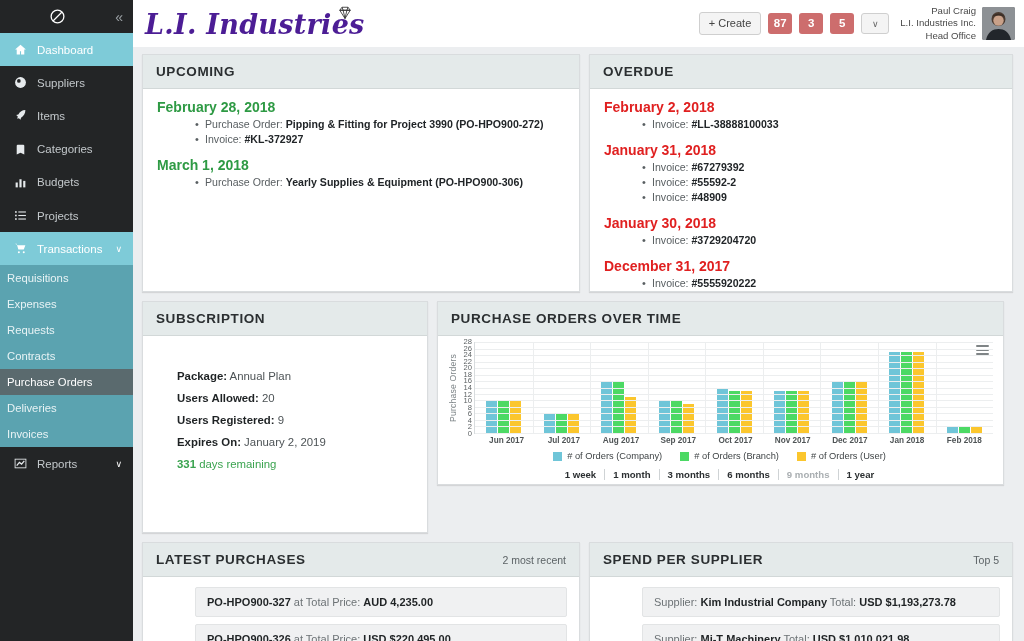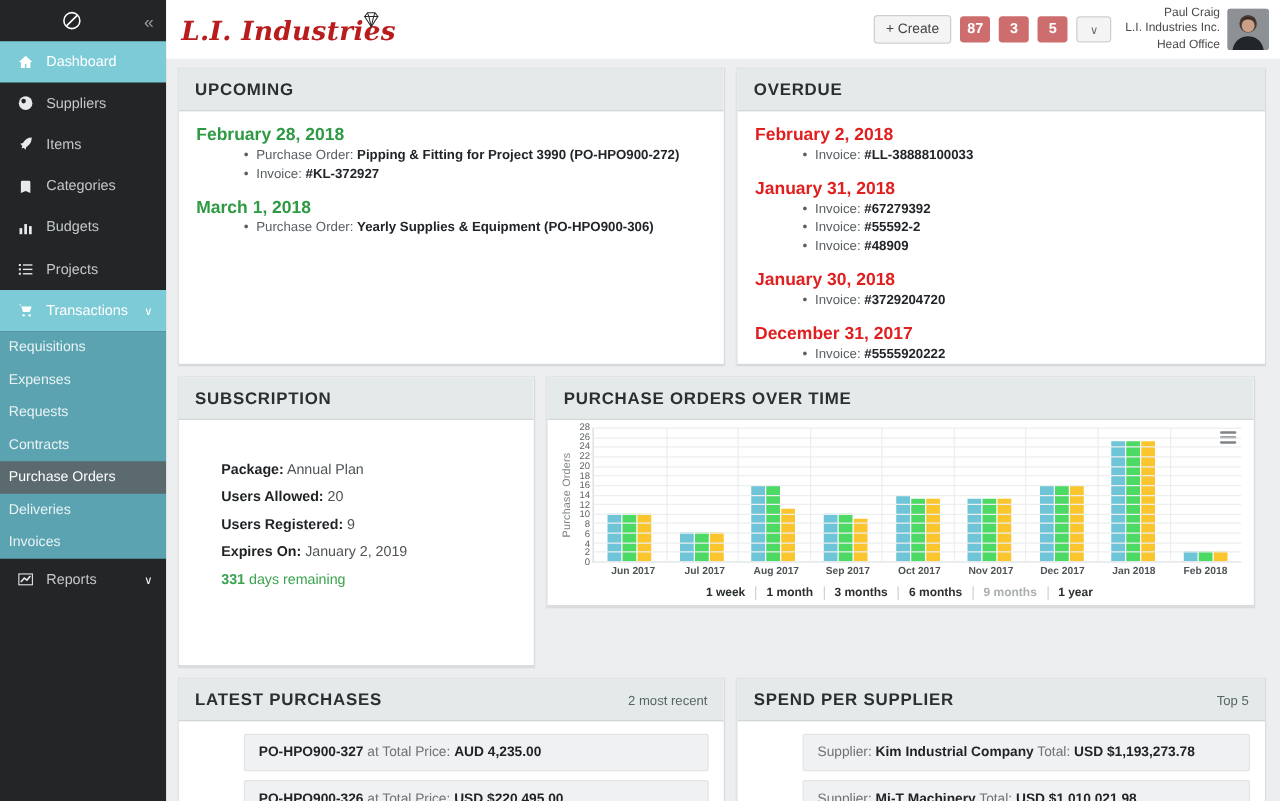--- a/index.html
+++ b/index.html
@@ -52,21 +52,21 @@
 
   .topbar {
     height: 47px; background: #ffffff;
     display: flex; align-items: center; justify-content: space-between;
     padding: 0 9px 0 12px;
   }
   .logo-wrap { display: flex; align-items: flex-start; padding-top: 2px; position: relative; }
   .logo-text {
     font-family: "DejaVu Serif", serif;
     font-style: italic; font-weight: bold;
-    font-size: 21px; color: #b91c1c; letter-spacing: 0.3px;
+    font-size: 27px; color: #4c1d95; letter-spacing: 0.3px;
   }
   .logo-diamond { position: absolute; right: 10px; top: -2px; }
 
   .topright { display: flex; align-items: center; gap: 7px; }
   .btn-create {
     background: #f4f4f4; border: 1px solid #cfcfcf; border-radius: 3px;
     font-size: 11px; color: #444; padding: 5px 9px; cursor: pointer;
     line-height: 1;
   }
   .badge {
@@ -89,21 +89,21 @@
   
   .row { display: flex; gap: 9px; padding: 0 9px 9px 9px; }
   .row.first { padding-top: 7px; }
   .card {
     background: #ffffff; border: 1px solid #d9dcde;
     box-shadow: 0 1px 1px rgba(0,0,0,0.10);
     display: flex; flex-direction: column; overflow: hidden;
   }
   .card-head {
     background: #e4eaea; border-bottom: 1px solid #d2d8d8;
-    padding: 9px 13px; display: flex; align-items: flex-end; justify-content: space-between;
+    padding: 9px 13px; display: flex; align-items: center; justify-content: space-between;
   }
   .card-title {
     font-size: 13.5px; font-weight: bold; color: #2b2f31; letter-spacing: 0.6px;
   }
   .card-sub { font-size: 10.5px; color: #5c6366; }
   .card-body { padding: 10px 14px 8px 14px; flex: 1; overflow: hidden; }
 
   .dgroup { margin-bottom: 10px; }
   .dgroup:last-child { margin-bottom: 0; }
   .dhead { font-size: 14px; font-weight: bold; margin-bottom: 2px; }
@@ -498,20 +498,34 @@
               <div class="x-tick">Jun 2017</div>
               <div class="x-tick">Jul 2017</div>
               <div class="x-tick">Aug 2017</div>
               <div class="x-tick">Sep 2017</div>
               <div class="x-tick">Oct 2017</div>
               <div class="x-tick">Nov 2017</div>
               <div class="x-tick">Dec 2017</div>
               <div class="x-tick">Jan 2018</div>
               <div class="x-tick">Feb 2018</div>
             </div>
+          <div class="legend" id="legend">
+              <div class="lg">
+                <span class="sw" style="background: rgb(111, 197, 216);"></span>
+                <span># of Orders (Company)</span>
+              </div>
+              <div class="lg">
+                <span class="sw" style="background: rgb(76, 217, 100);"></span>
+                <span># of Orders (Branch)</span>
+              </div>
+              <div class="lg">
+                <span class="sw" style="background: rgb(251, 198, 45);"></span>
+                <span># of Orders (User)</span>
+              </div>
+            </div>
           <div class="ranges" id="ranges">
               <div class="rg">1 week</div>
               <div class="rg">1 month</div>
               <div class="rg">3 months</div>
               <div class="rg">6 months</div>
               <div class="rg dis">9 months</div>
               <div class="rg">1 year</div>
             </div>
         </div>
       </div>

